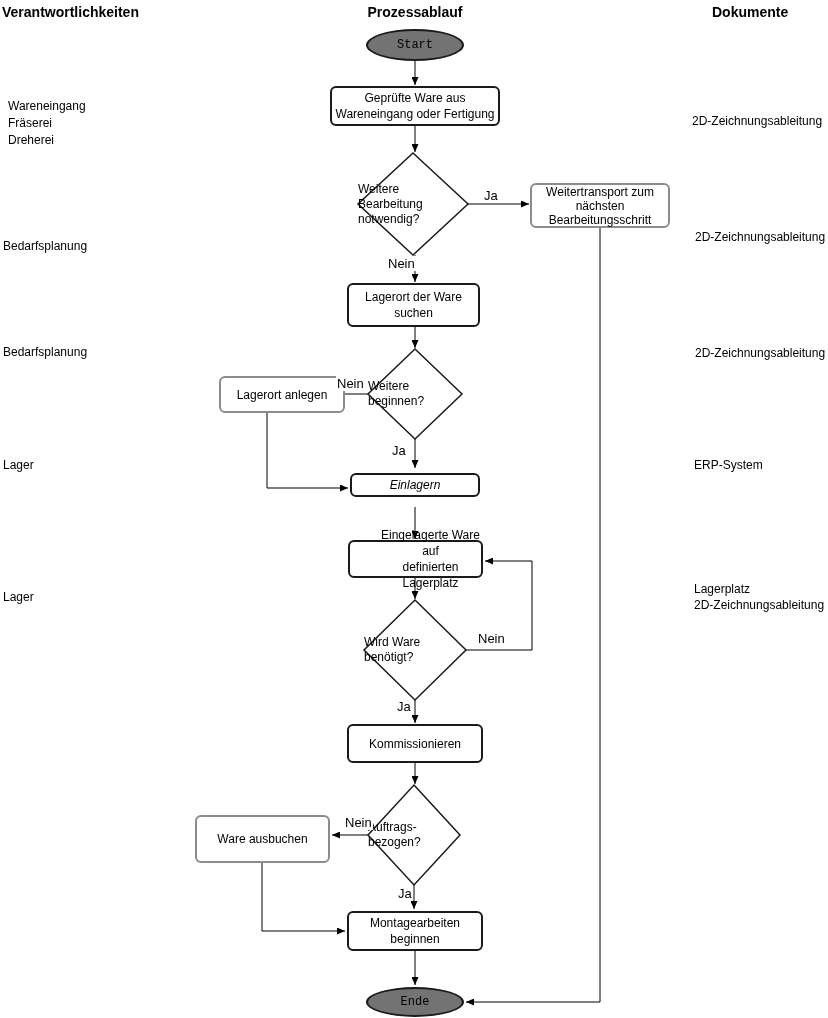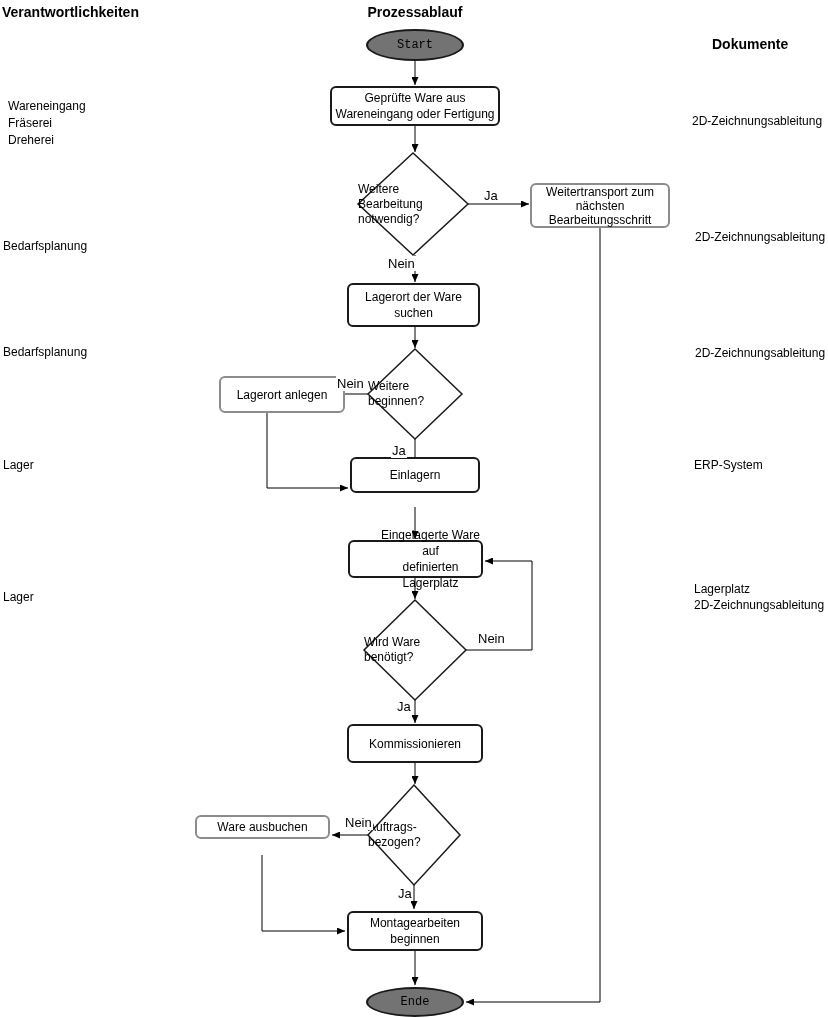--- a/index.html
+++ b/index.html
@@ -67,21 +67,21 @@
     <g stroke="#1a1a1a" stroke-width="1.5" fill="#ffffff">
       <polygon points="413,153 468,204 413,255 358,204"></polygon>
       <polygon points="415,349 462,394 415,439 368,394"></polygon>
       <polygon points="415,600 466,650 415,700 364,650"></polygon>
       <polygon points="414,785 460,835 414,885 368,835"></polygon>
     </g>
   </svg>
 
   <div class="hdr" style="left:2px;">Verantwortlichkeiten</div>
   <div class="hdr" style="left:335px;width:160px;text-align:center;">Prozessablauf</div>
-  <div class="hdr" style="left:712px;margin-top:32px;">Dokumente</div>
+  <div class="hdr" style="left:712px;">Dokumente</div>
 
   <div class="ann" style="left:8px;top:98px;">
     <span>Wareneingang</span>
     <span>Fräserei</span>
     <span>Dreherei</span>
   </div>
   <div class="ann" style="left:3px;top:238px;">
     <span>Bedarfsplanung</span>
   </div>
   <div class="ann" style="left:3px;top:344px;">
@@ -127,31 +127,31 @@
     <span>nächsten</span>
     <span>Bearbeitungsschritt</span>
   </div>
   <div class="node" style="left:347px;top:283px;width:133px;height:44px;">
     <span>Lagerort der Ware</span>
     <span>suchen</span>
   </div>
   <div class="node alt" style="left:204px;top:376px;width:126px;height:37px;margin-left:15px;">
     <span>Lagerort anlegen</span>
   </div>
-  <div class="node" style="left:350px;top:457px;width:130px;height:36px;">
+  <div class="node" style="left:350px;top:473px;width:130px;height:24px;font-style:italic;">
     <span>Einlagern</span>
   </div>
   <div class="node" style="left:348px;top:540px;width:135px;height:38px;padding-left:30px;">
     <span>Eingelagerte Ware auf</span>
     <span>definierten Lagerplatz</span>
   </div>
   <div class="node" style="left:347px;top:724px;width:136px;height:39px;">
     <span>Kommissionieren</span>
   </div>
-  <div class="node alt" style="left:195px;top:815px;width:135px;height:24px;">
+  <div class="node alt" style="left:195px;top:815px;width:135px;height:48px;">
     <span>Ware ausbuchen</span>
   </div>
   <div class="node" style="left:347px;top:911px;width:136px;height:40px;">
     <span>Montagearbeiten</span>
     <span>beginnen</span>
   </div>
 
   <div class="dtext" style="left:358px;top:179px;width:110px;height:50px;">
     <span>Weitere</span>
     <span>Bearbeitung</span>

